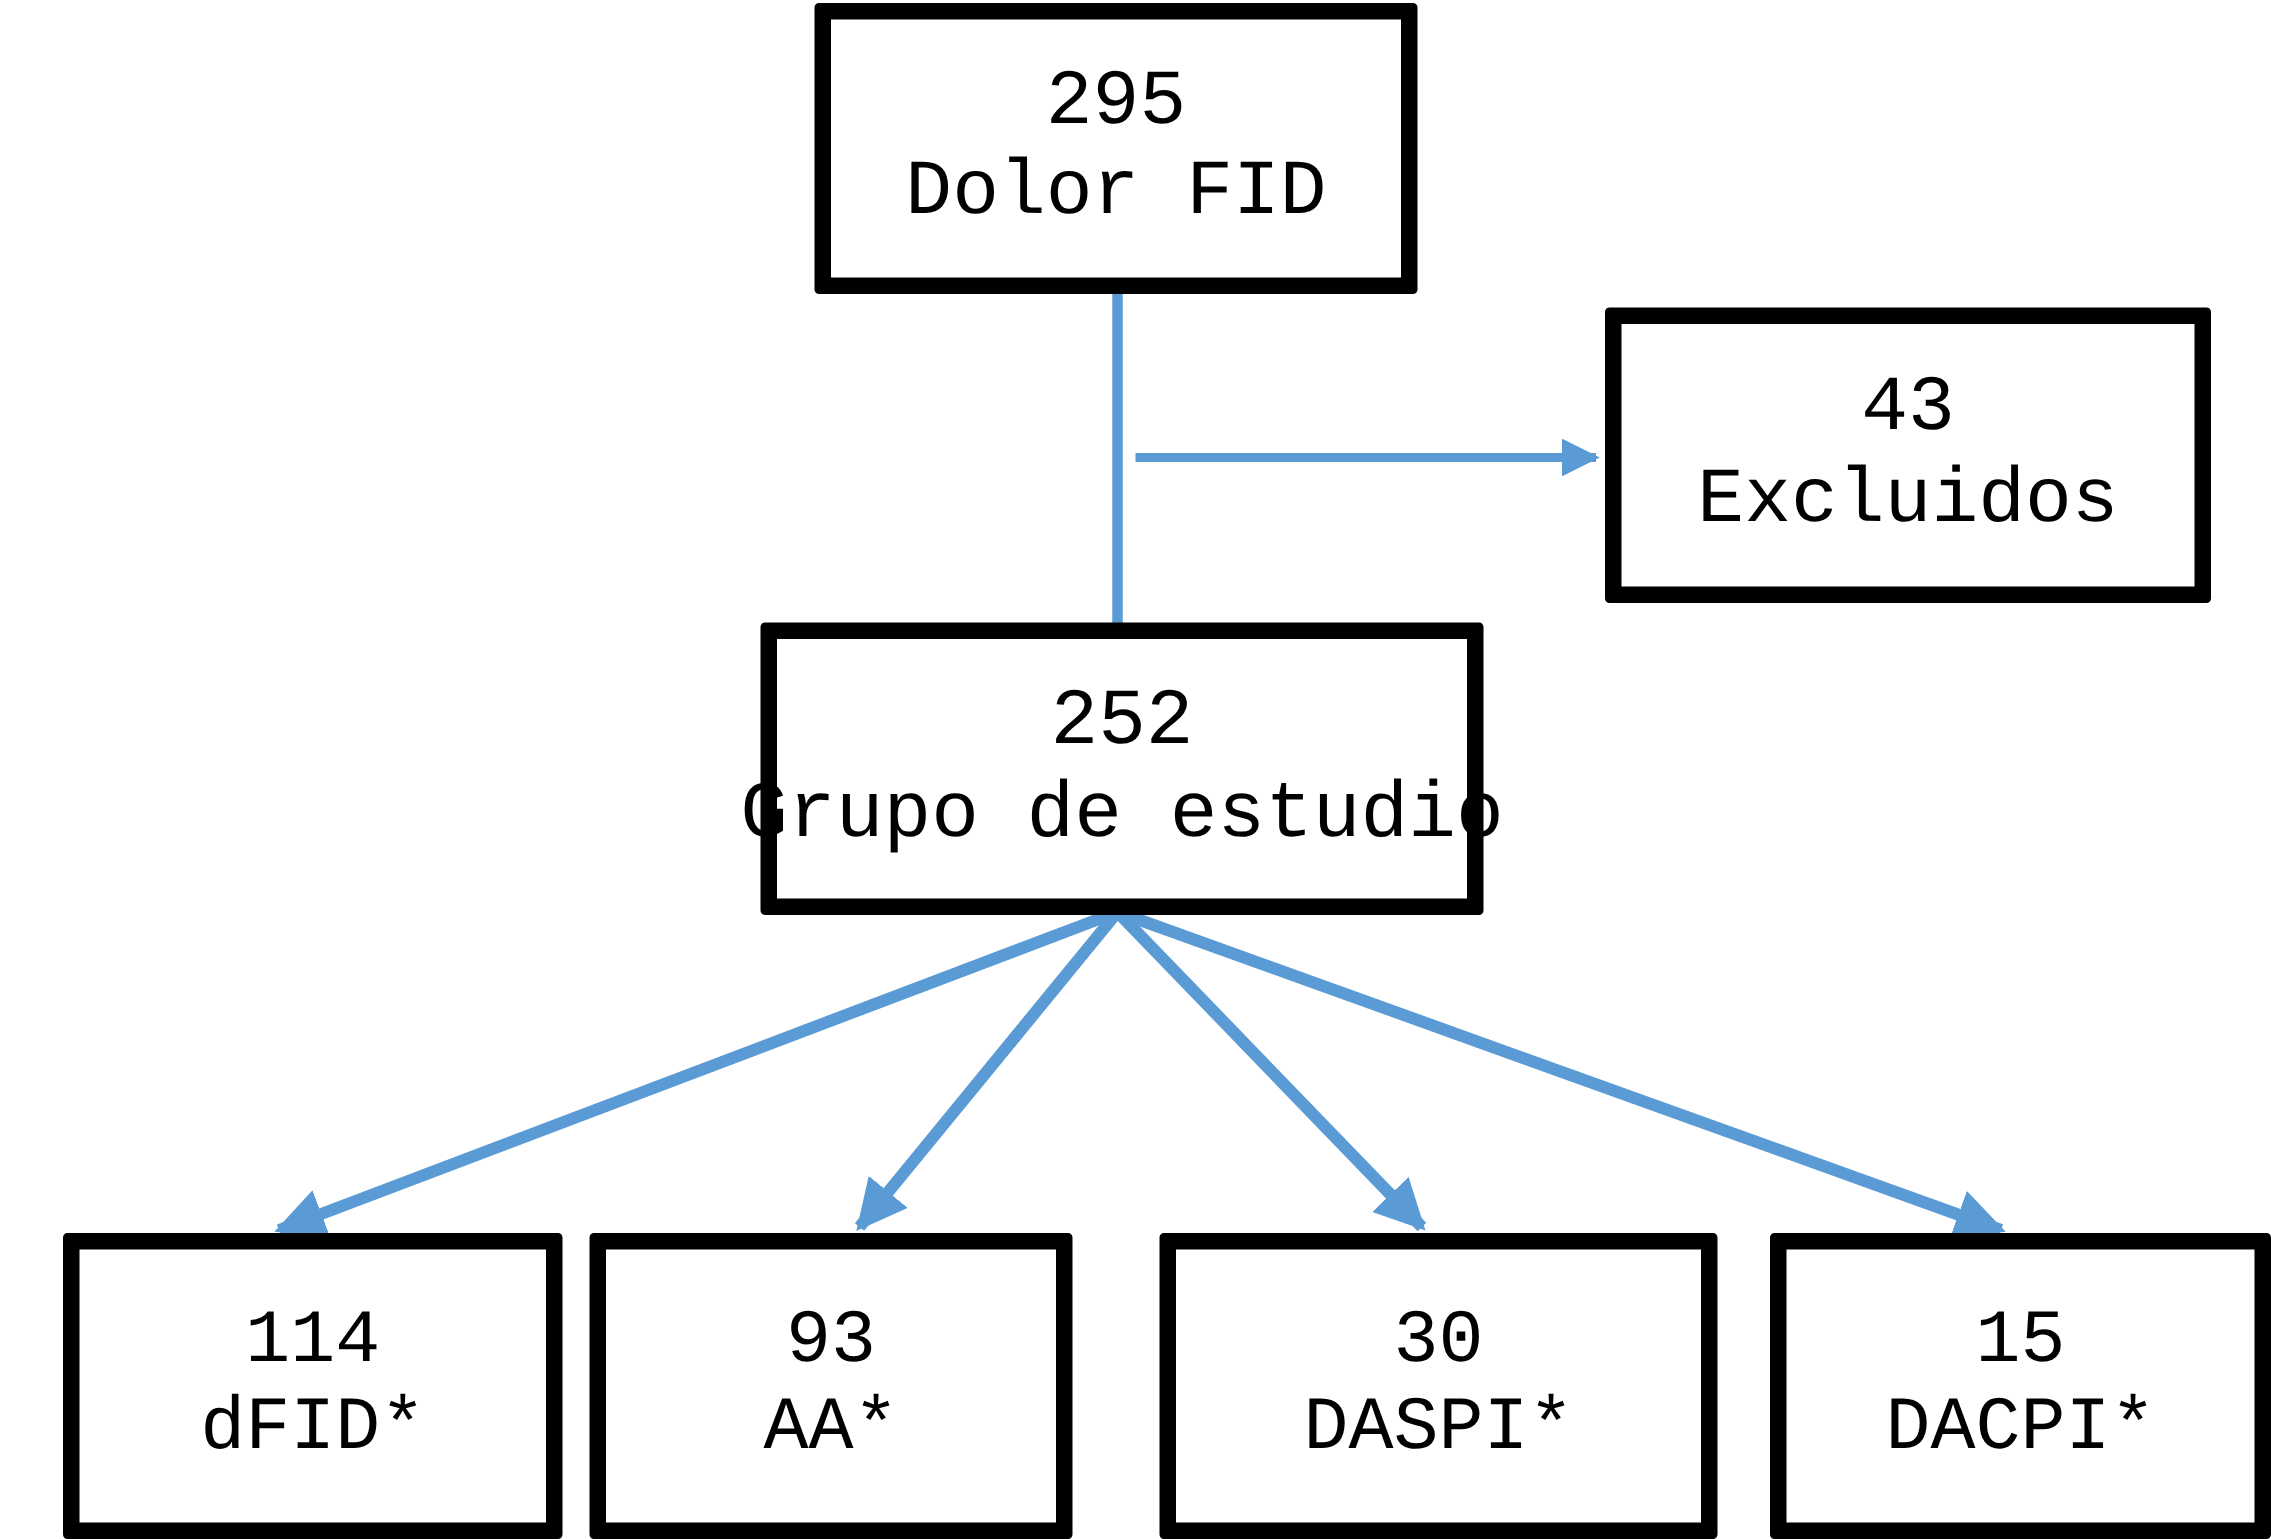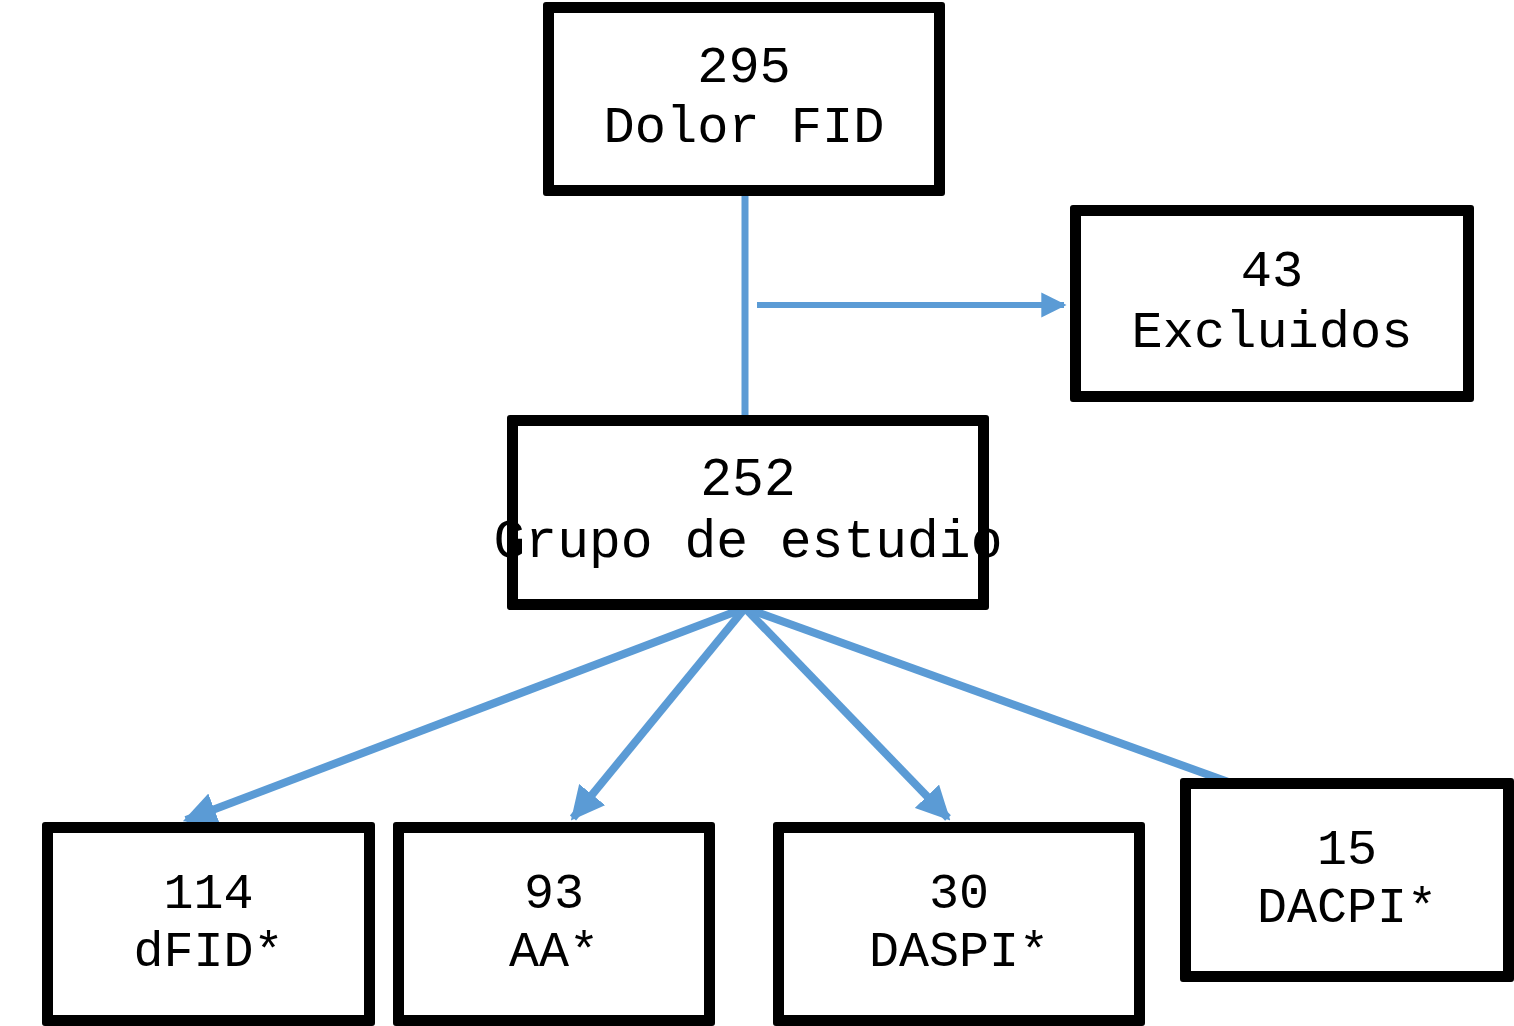--- a/index.html
+++ b/index.html
@@ -50,21 +50,21 @@
   .node .line1 { font-size: 50px; }
   .node .line2 { font-size: 50px; }
 
   
   #node-source  { left: 543px;  top: 2px;   width: 402px; height: 194px; }
   #node-excluded{ left: 1070px; top: 205px; width: 404px; height: 197px; }
   #node-study   { left: 507px;  top: 415px; width: 482px; height: 195px; }
   #node-dfid    { left: 0px;    top: 822px; width: 333px; height: 204px; margin-left: 42px; }
   #node-aa      { left: 393px;  top: 822px; width: 322px; height: 204px; }
   #node-daspi   { left: 773px;  top: 822px; width: 372px; height: 204px; }
-  #node-dacpi   { left: 1180px; top: 778px; width: 334px; height: 204px; }
+  #node-dacpi   { left: 1180px; top: 822px; width: 334px; height: 204px; }
 
   #node-source .line1, #node-source .line2,
   #node-excluded .line1, #node-excluded .line2 { font-size: 52px; }
   #node-study .line1, #node-study .line2 { font-size: 53px; }
 </style>
 </head>
 <body>
 
 <div id="canvas">
 

